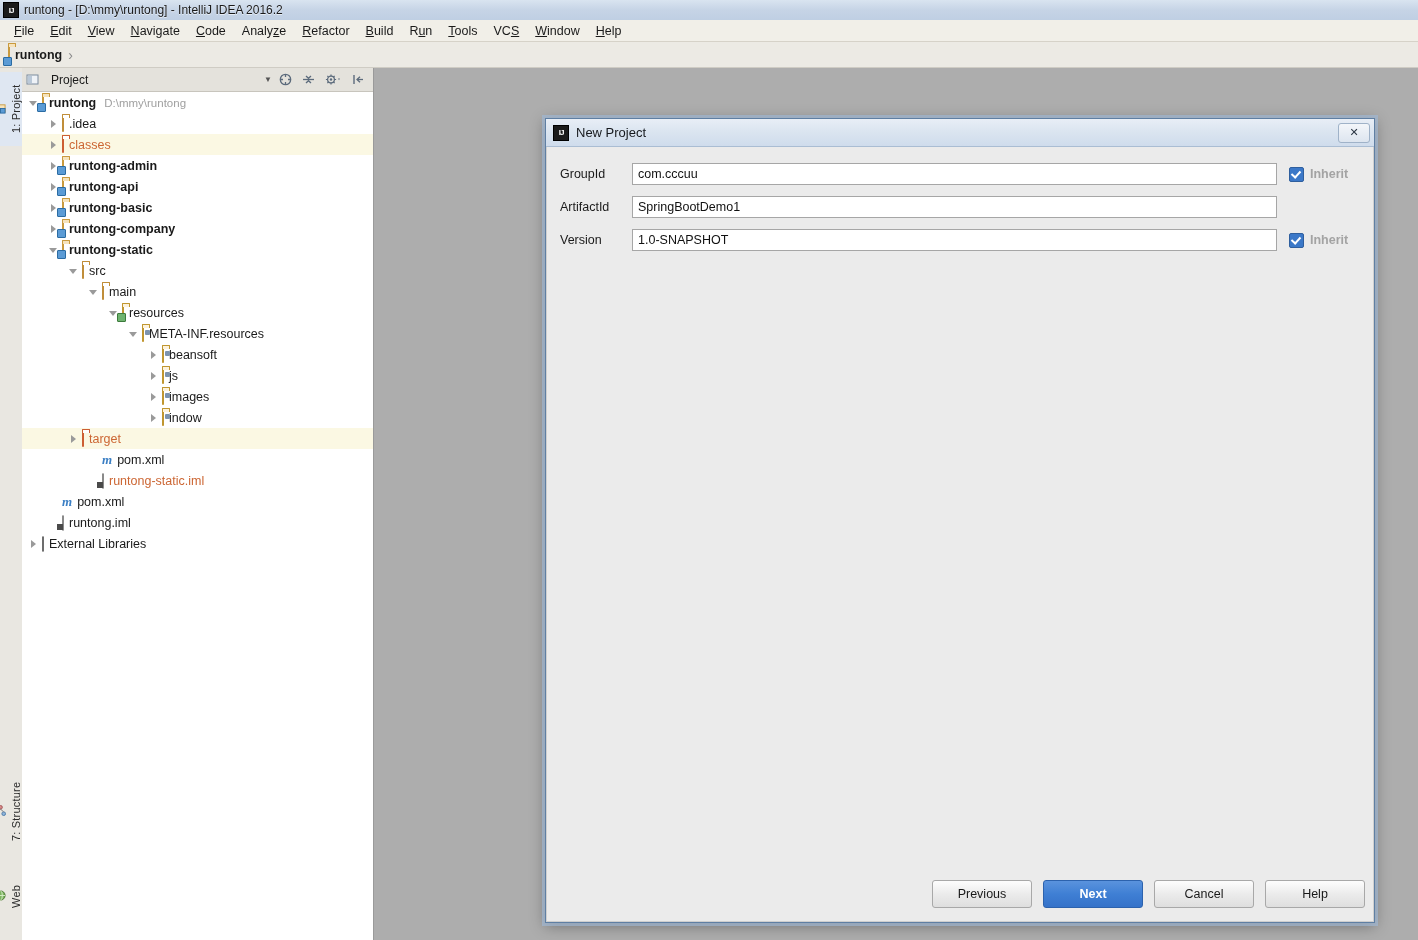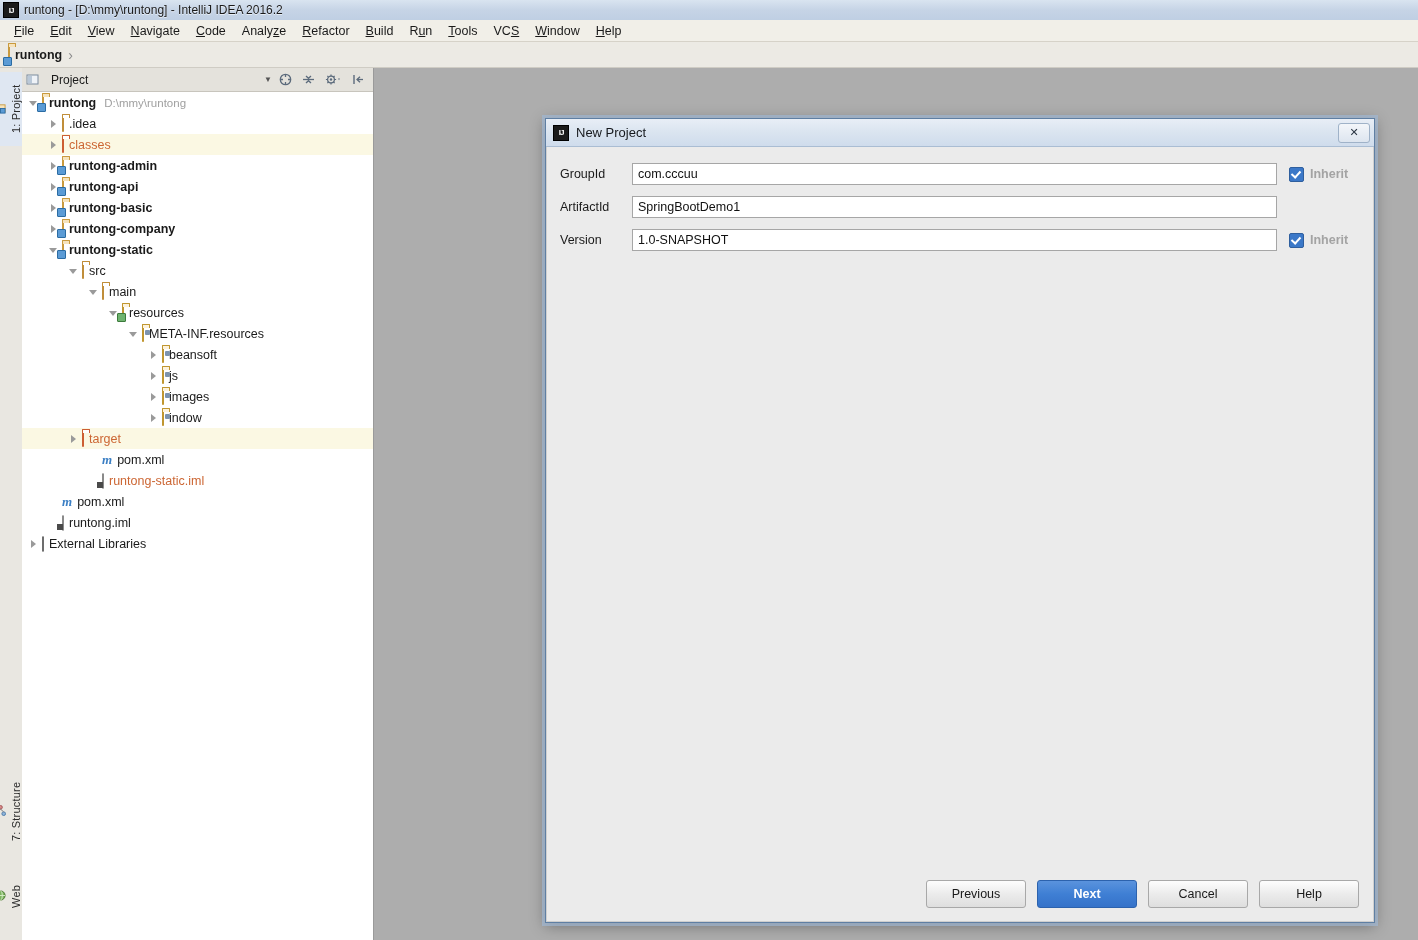--- a/index.html
+++ b/index.html
@@ -264,21 +264,21 @@
     width: 4px; height: 7px;
     border: solid #fff; border-width: 0 2px 2px 0;
     transform: rotate(42deg);
   }
   .inherit-label { font-size: 12.5px; color: #a3a3a3; }
 
   .dlg-footer {
     position: absolute; left: 0; right: 0; bottom: 0;
     height: 54px;
     display: flex; align-items: center; justify-content: flex-end;
-    gap: 11px; padding-right: 14px; box-sizing: border-box;
+    gap: 11px; padding-right: 8px; box-sizing: border-box;
   }
   .btn {
     min-width: 74px; height: 26px; padding: 0 12px;
     font-size: 12.5px; color: #1a1a1a;
     background: linear-gradient(to bottom, #fdfdfd 0%, #ececec 48%, #dedede 100%);
     border: 1px solid #a8a8a8; border-radius: 3px;
     display: flex; align-items: center; justify-content: center;
     cursor: pointer;
     font-family: "Liberation Sans", sans-serif;
   }

